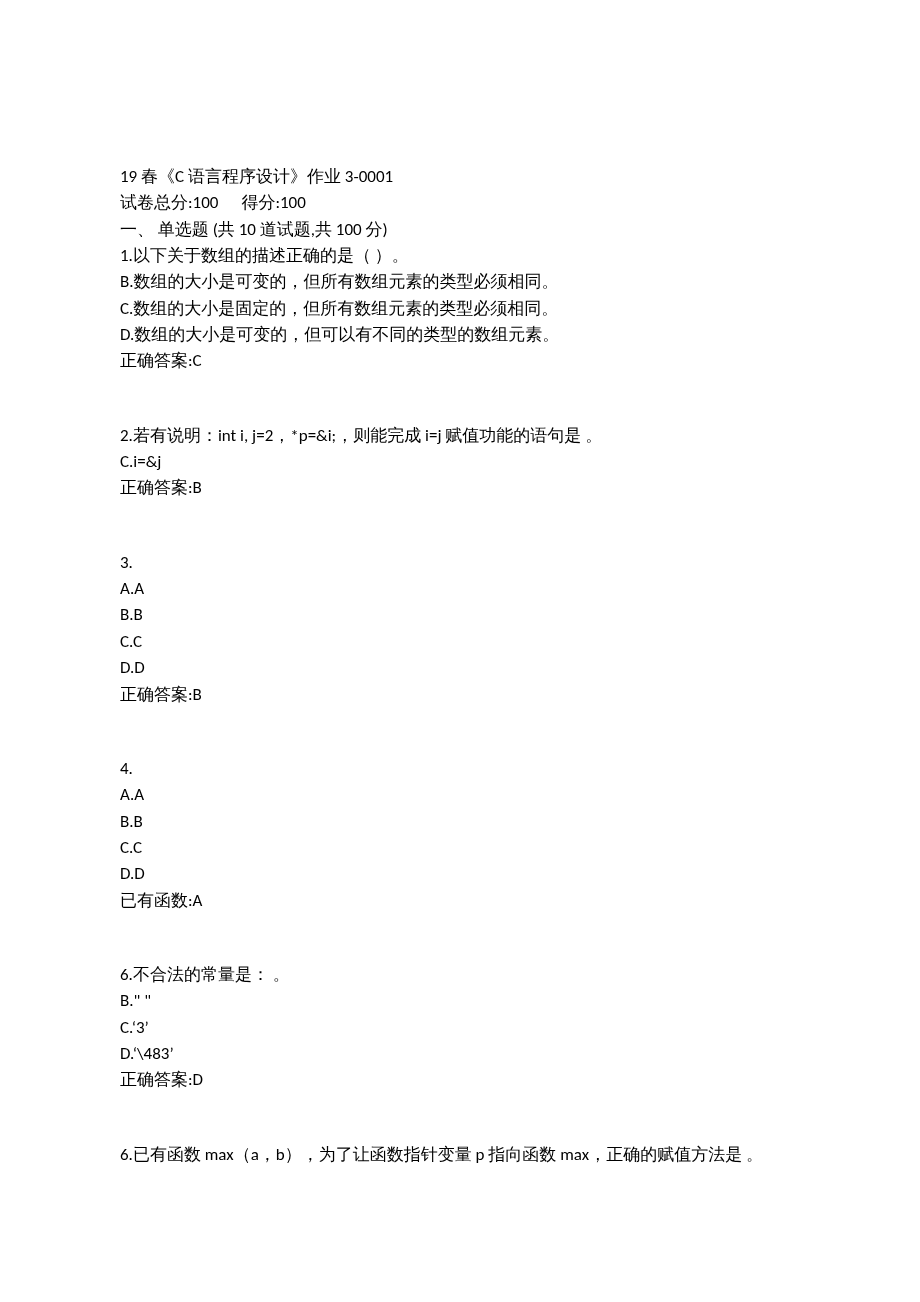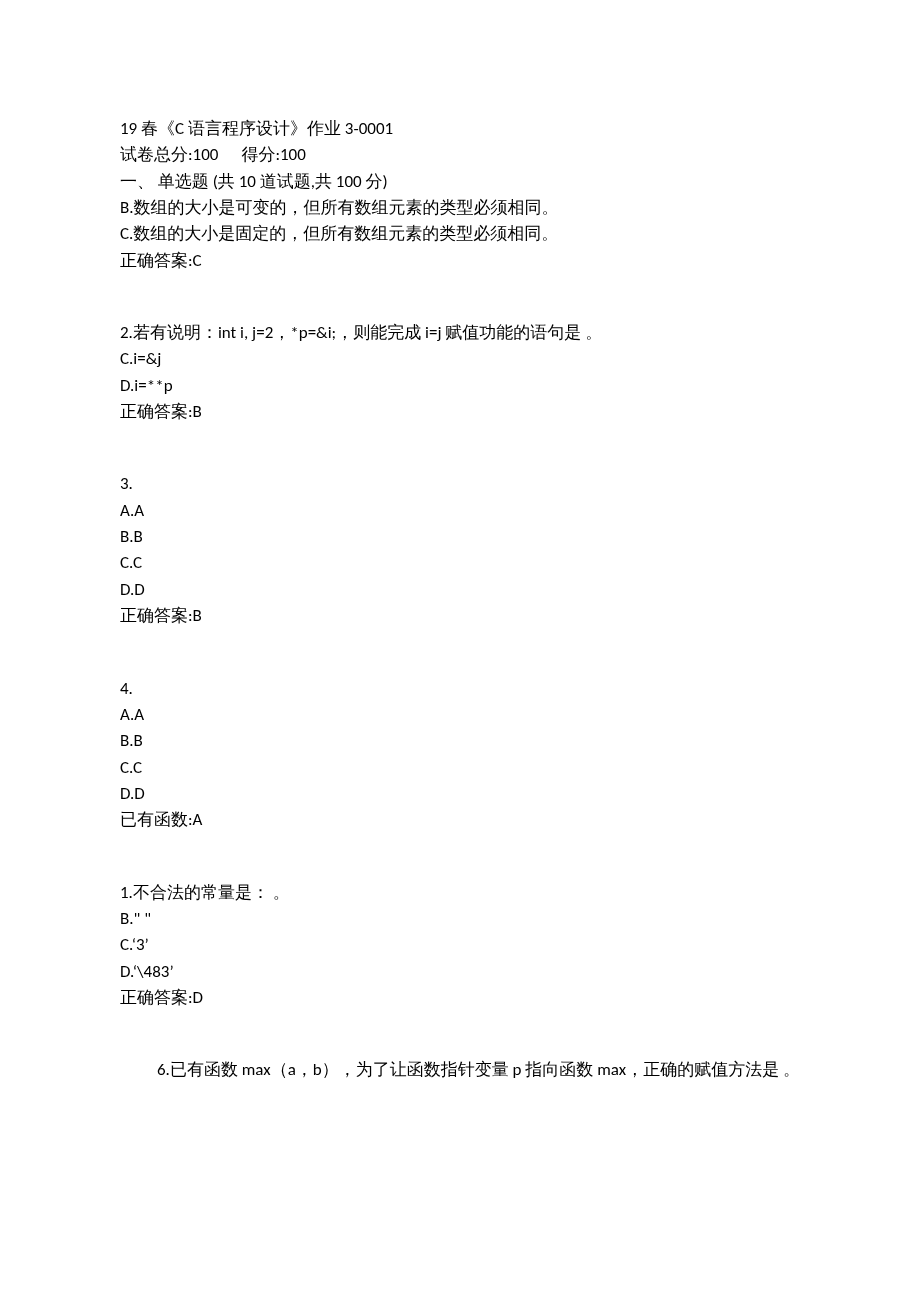--- a/index.html
+++ b/index.html
@@ -15,65 +15,66 @@
     width: 920px;
     min-height: 1302px;
     padding: 116px 120px 60px 120px;
     box-sizing: border-box;
   }
   .line {
     white-space: pre-wrap;
   }
   .block {
     margin-bottom: 46px;
+    margin-top: 48px;
   }
   .block:last-child {
     margin-bottom: 0;
-    text-align: right;
   }
 </style>
 </head>
 <body>
 
 <div class="page">
 
   <div class="block" id="header-block">
     <div class="line">19 春《C 语言程序设计》作业 3-0001</div>
     <div class="line">试卷总分:100      得分:100</div>
     <div class="line">一、 单选题 (共 10 道试题,共 100 分)</div>
+  <div class="line">1.以下关于数组的描述正确的是（ ）。</div>
       <div class="line">B.数组的大小是可变的，但所有数组元素的类型必须相同。</div>
       <div class="line">C.数组的大小是固定的，但所有数组元素的类型必须相同。</div>
+      <div class="line">D.数组的大小是可变的，但可以有不同的类型的数组元素。</div>
       <div class="line">正确答案:C</div>
     </div>
 
   <div id="questions-container">
       <div class="block">
         <div class="line">2.若有说明：int i, j=2，*p=&amp;i;，则能完成 i=j 赋值功能的语句是 。</div>
         <div class="line">C.i=&amp;j</div>
-        <div class="line">D.i=**p</div>
         <div class="line">正确答案:B</div>
       </div>
       <div class="block">
         <div class="line">3.</div>
         <div class="line">A.A</div>
         <div class="line">B.B</div>
         <div class="line">C.C</div>
         <div class="line">D.D</div>
         <div class="line">正确答案:B</div>
       </div>
       <div class="block">
         <div class="line">4.</div>
         <div class="line">A.A</div>
         <div class="line">B.B</div>
         <div class="line">C.C</div>
         <div class="line">D.D</div>
         <div class="line">已有函数:A</div>
       </div>
       <div class="block">
-        <div class="line">1.不合法的常量是： 。</div>
+        <div class="line">6.不合法的常量是： 。</div>
         <div class="line">B." "</div>
         <div class="line">C.‘3’</div>
         <div class="line">D.‘\483’</div>
         <div class="line">正确答案:D</div>
       </div>
       <div class="block">
         <div class="line">6.已有函数 max（a，b），为了让函数指针变量 p 指向函数 max，正确的赋值方法是 。</div>
       </div>
     </div>
 

